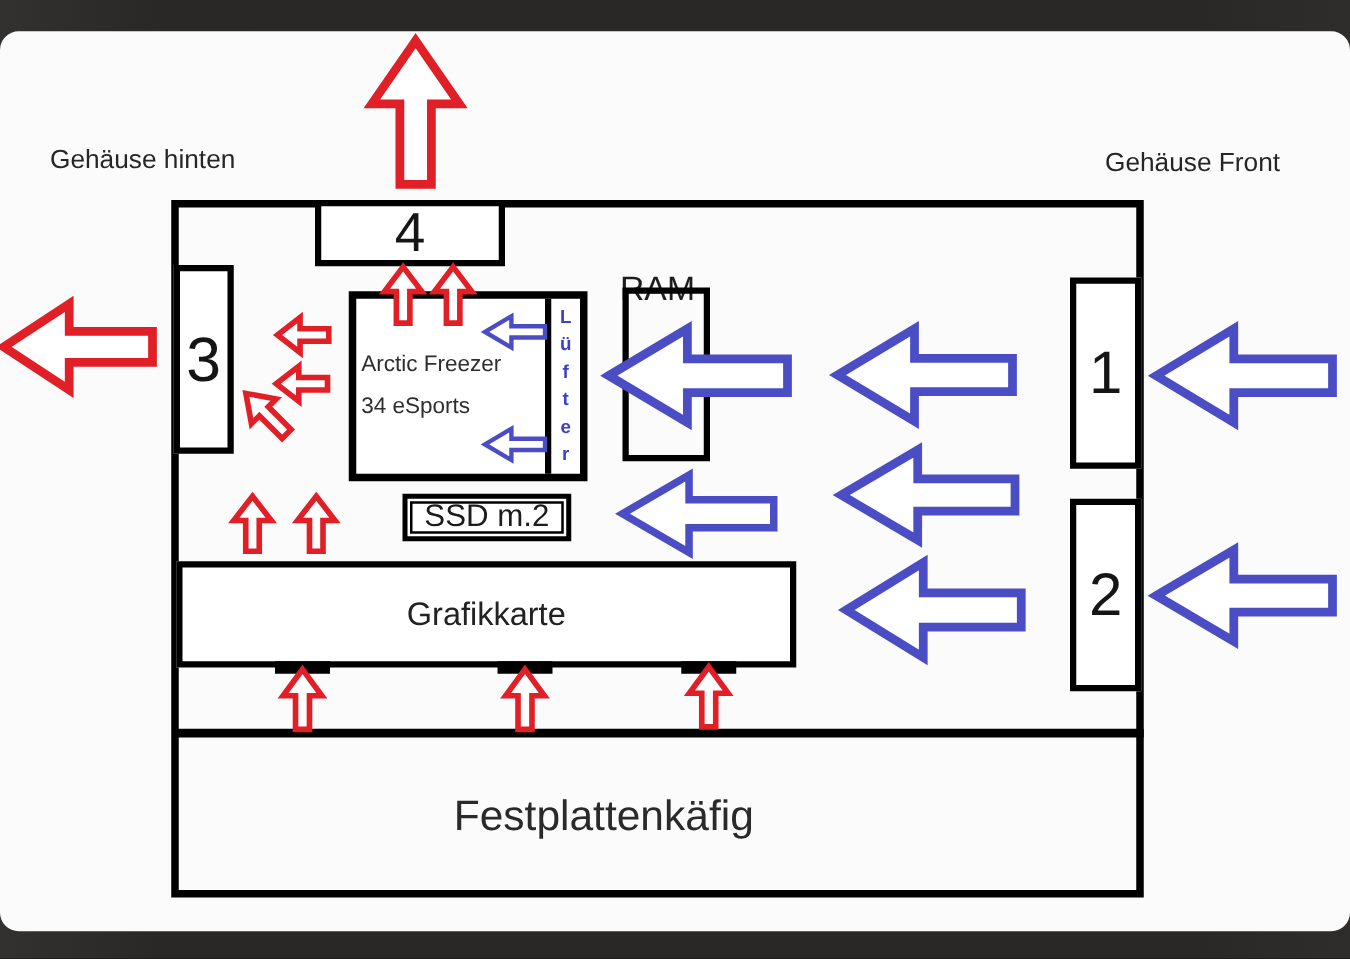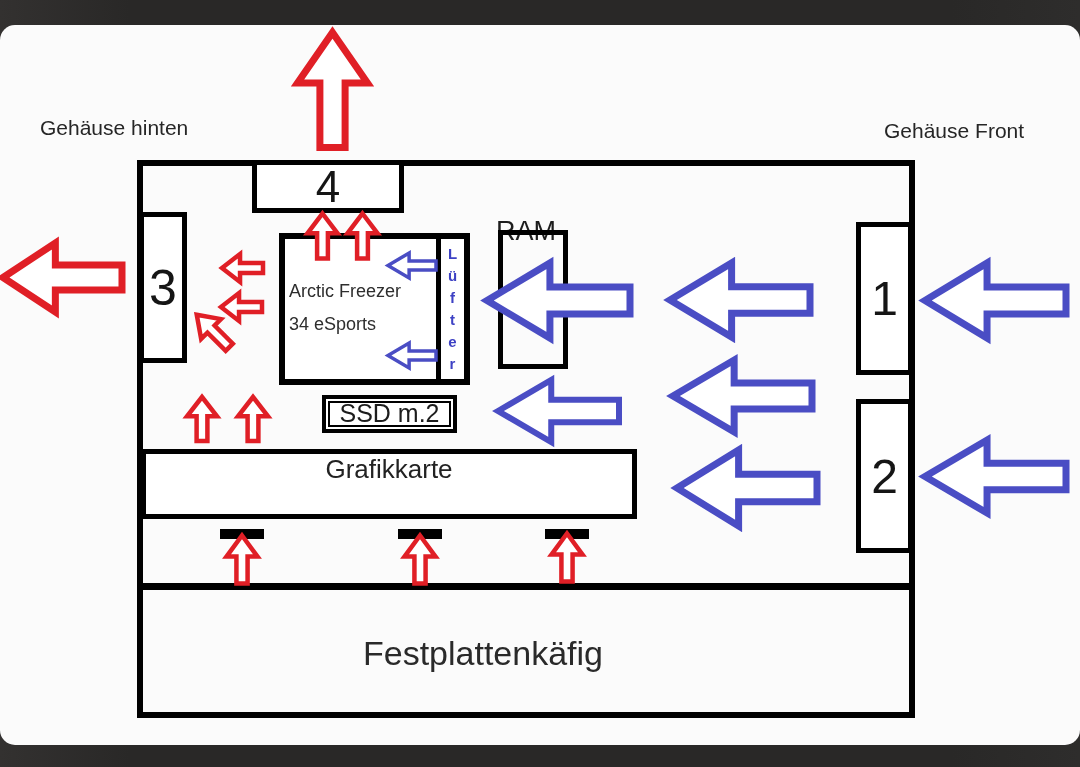--- a/index.html
+++ b/index.html
@@ -40,23 +40,23 @@
   #cooler-strip span{
     writing-mode:vertical-rl;text-orientation:upright;
     font-size:15px;letter-spacing:5px;padding-top:6px;font-weight:bold;
   }
 
   #ssd{position:absolute;left:322px;top:395px;width:135px;height:38px;
        border:4px solid #000;box-sizing:border-box;background:#fff;
        box-shadow:inset 0 0 0 2px #fff, inset 0 0 0 4px #000;
        display:flex;align-items:flex-start;justify-content:center;font-size:25px;color:#1c1c1c;}
 
-  #gpu{position:absolute;left:141px;top:449px;width:496px;height:70px;
+  #gpu{position:absolute;left:141px;top:449px;width:496px;height:85px;
        border:5px solid #000;box-sizing:border-box;background:#fff;
-       display:flex;align-items:flex-start;justify-content:center;font-size:26px;color:#222;}
+       display:flex;align-items:center;justify-content:center;font-size:26px;color:#222;}
 
   .gpu-tab{position:absolute;top:529px;height:10px;width:44px;background:#000;}
   #tab1{left:220px;} #tab2{left:398px;} #tab3{left:545px;}
 
   #divider{left:141px;top:583px;width:774px;height:7px;}
 
   #hdd-label{position:absolute;left:133px;top:634px;width:700px;text-align:center;
              font-size:34px;color:#2a2a2a;}
 
   #arrows{position:absolute;left:0;top:0;width:1080px;height:767px;pointer-events:none;}

